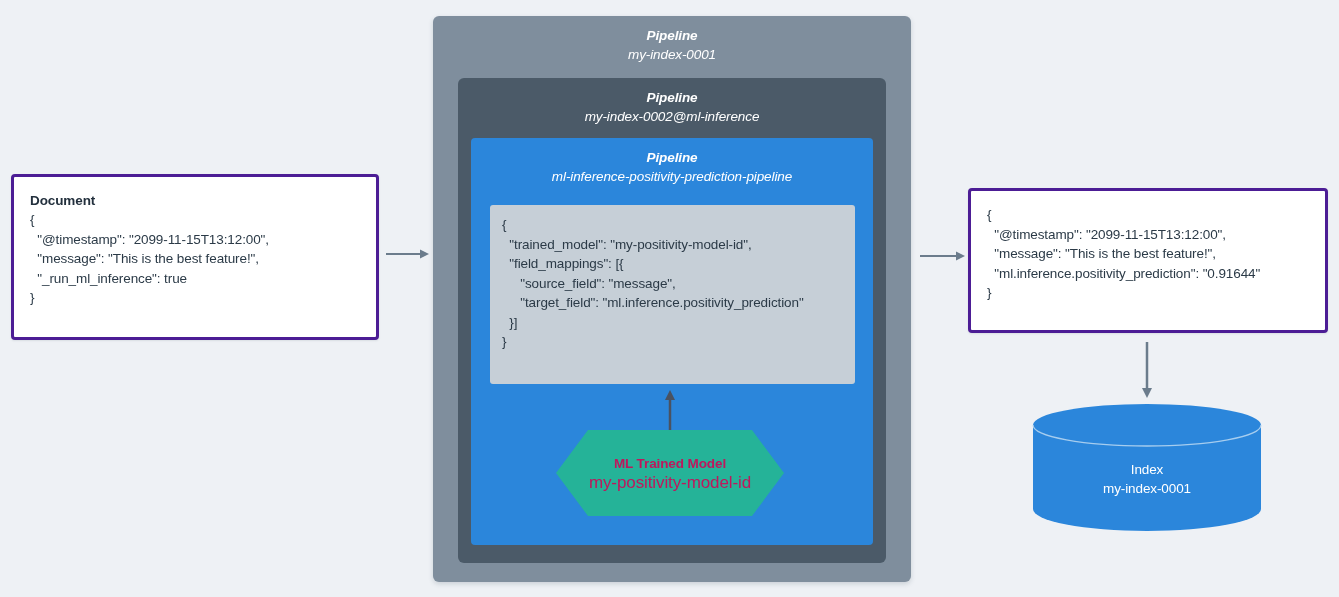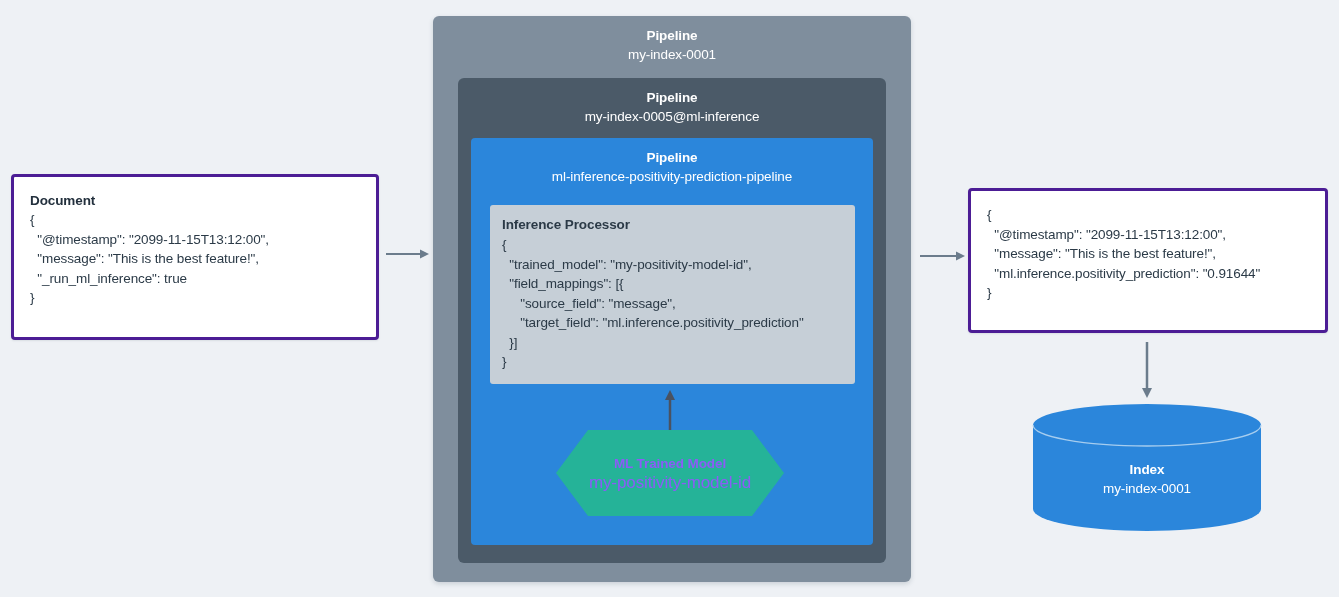--- a/index.html
+++ b/index.html
@@ -71,20 +71,21 @@
     width: 402px;
     height: 407px;
     background: #2b86db;
     border-radius: 4px;
   }
 
   .pipe-head {
     text-align: center;
     color: #ffffff;
     padding-top: 11px;
+    font-style: italic;
   }
   .pipe-head .h-label {
     font-size: 13.5px;
     font-weight: bold;
     line-height: 18px;
     letter-spacing: -0.1px;
   }
   .pipe-head .h-name {
     font-size: 13.5px;
     line-height: 20px;
@@ -130,21 +131,21 @@
   .hex-text {
     position: absolute;
     left: 0;
     top: 0;
     width: 230px;
     height: 90px;
     display: flex;
     flex-direction: column;
     align-items: center;
     justify-content: center;
-    color: #8b5cf6;
+    color: #be185d;
     pointer-events: none;
   }
   .hex-text .t1 {
     font-size: 13.5px;
     font-weight: bold;
     line-height: 19px;
     letter-spacing: -0.1px;
   }
   .hex-text .t2 {
     font-size: 17px;
@@ -171,21 +172,21 @@
     flex-direction: column;
     align-items: center;
     justify-content: center;
     padding-top: 24px;
     box-sizing: border-box;
     color: #ffffff;
     pointer-events: none;
   }
   .cyl-text .t1 {
     font-size: 13.5px;
-    font-weight: bold;
+    font-weight: normal;
     line-height: 19px;
     letter-spacing: -0.1px;
   }
   .cyl-text .t2 {
     font-size: 13.5px;
     line-height: 19px;
     letter-spacing: -0.1px;
   }
 
   
@@ -215,31 +216,30 @@
 
   <div class="pipe-outer">
     <div class="pipe-head">
       <div class="h-label">Pipeline</div>
       <div class="h-name">my-index-0001</div>
     </div>
 
     <div class="pipe-mid">
       <div class="pipe-head">
         <div class="h-label">Pipeline</div>
-        <div class="h-name">my-index-0005@ml-inference</div>
+        <div class="h-name">my-index-0002@ml-inference</div>
       </div>
 
       <div class="pipe-inner">
         <div class="pipe-head">
           <div class="h-label">Pipeline</div>
           <div class="h-name">ml-inference-positivity-prediction-pipeline</div>
         </div>
 
         <div class="proc-box">
-          <div class="proc-title">Inference Processor</div>
           <div class="proc-line">{</div>
           <div class="proc-line">  "trained_model": "my-positivity-model-id",</div>
           <div class="proc-line">  "field_mappings": [{</div>
           <div class="proc-line">     "source_field": "message",</div>
           <div class="proc-line">     "target_field": "ml.inference.positivity_prediction"</div>
           <div class="proc-line">  }]</div>
           <div class="proc-line">}</div>
         </div>
       </div>
     </div>

